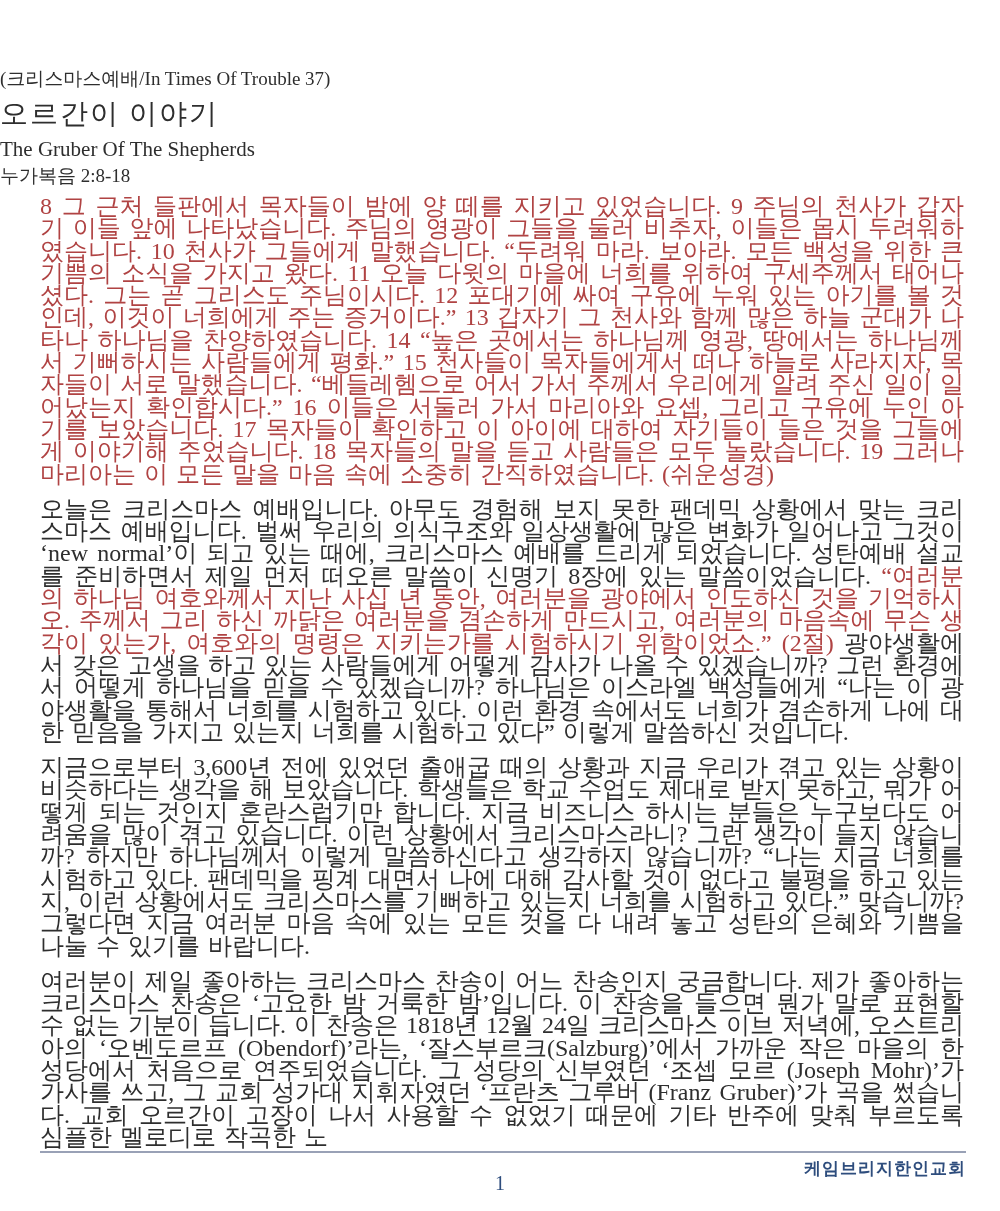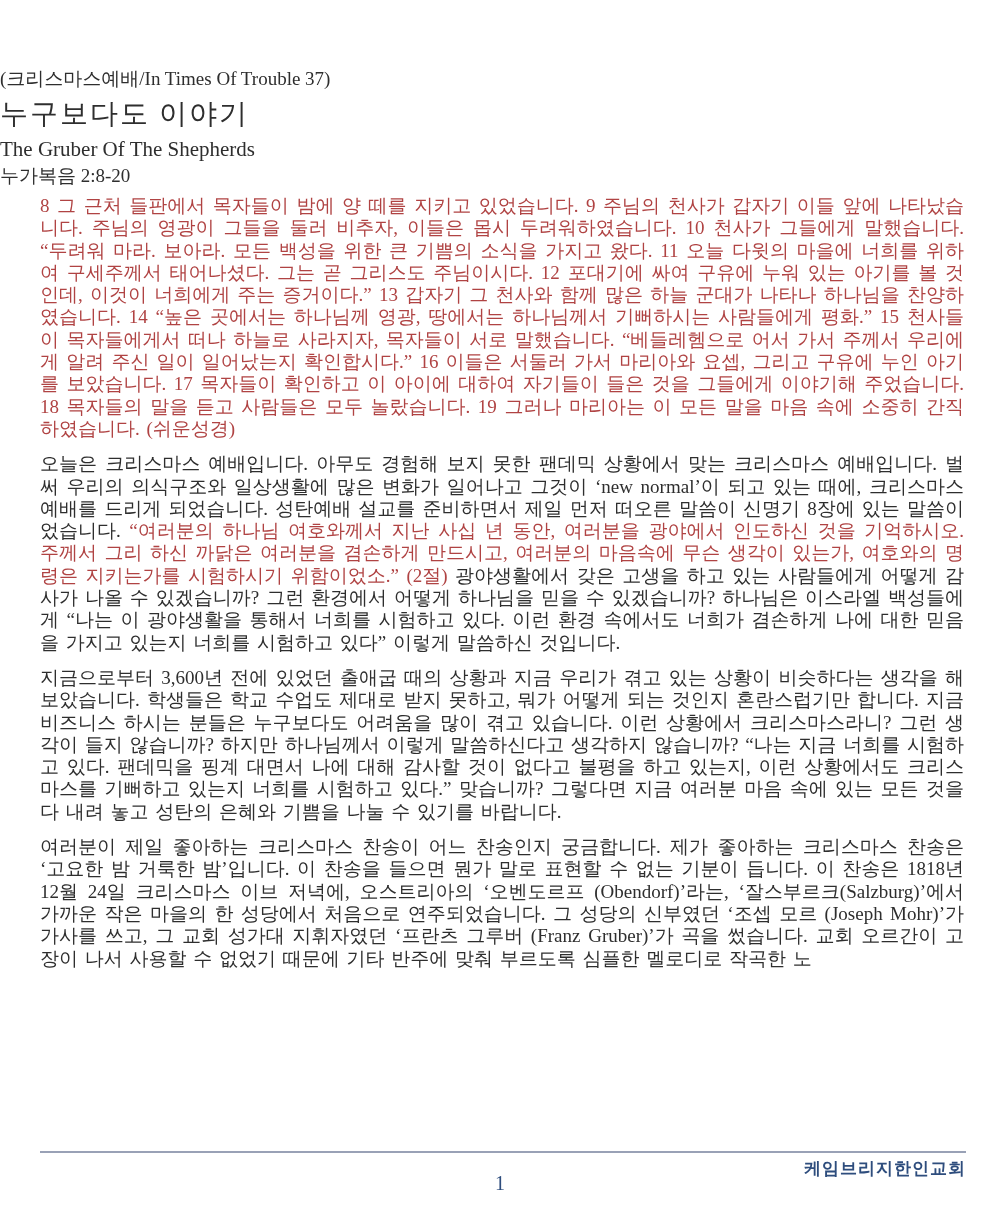--- a/index.html
+++ b/index.html
@@ -11,21 +11,21 @@
     color:#2e2e2e;
     overflow:hidden;
   }
   .header { text-align:left; padding-top:68px; }
   .series-line { font-size:19px; line-height:22px; }
   .doc-title  { font-size:28px; line-height:34px; margin-top:7px; letter-spacing:2px; font-weight:normal; }
   .doc-subtitle { font-size:21px; line-height:26px; margin-top:5px; }
   .scripture-ref { font-size:19px; line-height:22px; margin-top:3px; }
   .content {
     margin:8px 36px 0 40px;
-    font-size:19px;
+    font-size:24px;
     line-height:22.3px;
     text-align:justify;
     word-spacing:2px;
   }
   .para { margin:0 0 13px 0; }
   .red { color:#b04343; }
   .footer-divider {
     position:absolute; left:40px; right:34px; top:1151px;
     border-top:2px solid #99a1b6; height:0;
   }
@@ -38,23 +38,23 @@
     text-align:center; color:#2e4d7d; font-size:20px;
   }
 </style>
 </head>
 <body>
 
 <div class="page">
 
   <div class="header">
     <div class="series-line">(크리스마스예배/In Times Of Trouble 37)</div>
-    <div class="doc-title">누구보다도 이야기</div>
+    <div class="doc-title">오르간이 이야기</div>
     <div class="doc-subtitle">The Gruber Of The Shepherds</div>
-    <div class="scripture-ref">누가복음 2:8-20</div>
+    <div class="scripture-ref">누가복음 2:8-18</div>
   </div>
 
   <div class="content">
 
     <p class="para"><span class="red">8 그 근처 들판에서 목자들이 밤에 양 떼를 지키고 있었습니다. 9 주님의 천사가 갑자기 이들 앞에 나타났습니다. 주님의 영광이 그들을 둘러 비추자, 이들은 몹시 두려워하였습니다. 10 천사가 그들에게 말했습니다. “두려워 마라. 보아라. 모든 백성을 위한 큰 기쁨의 소식을 가지고 왔다. 11 오늘 다윗의 마을에 너희를 위하여 구세주께서 태어나셨다. 그는 곧 그리스도 주님이시다. 12 포대기에 싸여 구유에 누워 있는 아기를 볼 것인데, 이것이 너희에게 주는 증거이다.” 13 갑자기 그 천사와 함께 많은 하늘 군대가 나타나 하나님을 찬양하였습니다. 14 “높은 곳에서는 하나님께 영광, 땅에서는 하나님께서 기뻐하시는 사람들에게 평화.” 15 천사들이 목자들에게서 떠나 하늘로 사라지자, 목자들이 서로 말했습니다. “베들레헴으로 어서 가서 주께서 우리에게 알려 주신 일이 일어났는지 확인합시다.” 16 이들은 서둘러 가서 마리아와 요셉, 그리고 구유에 누인 아기를 보았습니다. 17 목자들이 확인하고 이 아이에 대하여 자기들이 들은 것을 그들에게 이야기해 주었습니다. 18 목자들의 말을 듣고 사람들은 모두 놀랐습니다. 19 그러나 마리아는 이 모든 말을 마음 속에 소중히 간직하였습니다. (쉬운성경)</span></p>
 
     <p class="para"><span>오늘은 크리스마스 예배입니다. 아무도 경험해 보지 못한 팬데믹 상황에서 맞는 크리스마스 예배입니다. 벌써 우리의 의식구조와 일상생활에 많은 변화가 일어나고 그것이 ‘new normal’이 되고 있는 때에, 크리스마스 예배를 드리게 되었습니다. 성탄예배 설교를 준비하면서 제일 먼저 떠오른 말씀이 신명기 8장에 있는 말씀이었습니다. </span><span class="red">“여러분의 하나님 여호와께서 지난 사십 년 동안, 여러분을 광야에서 인도하신 것을 기억하시오. 주께서 그리 하신 까닭은 여러분을 겸손하게 만드시고, 여러분의 마음속에 무슨 생각이 있는가, 여호와의 명령은 지키는가를 시험하시기 위함이었소.” (2절)</span><span> 광야생활에서 갖은 고생을 하고 있는 사람들에게 어떻게 감사가 나올 수 있겠습니까? 그런 환경에서 어떻게 하나님을 믿을 수 있겠습니까? 하나님은 이스라엘 백성들에게 “나는 이 광야생활을 통해서 너희를 시험하고 있다. 이런 환경 속에서도 너희가 겸손하게 나에 대한 믿음을 가지고 있는지 너희를 시험하고 있다” 이렇게 말씀하신 것입니다.</span></p>
 
     <p class="para"><span>지금으로부터 3,600년 전에 있었던 출애굽 때의 상황과 지금 우리가 겪고 있는 상황이 비슷하다는 생각을 해 보았습니다. 학생들은 학교 수업도 제대로 받지 못하고, 뭐가 어떻게 되는 것인지 혼란스럽기만 합니다. 지금 비즈니스 하시는 분들은 누구보다도 어려움을 많이 겪고 있습니다. 이런 상황에서 크리스마스라니? 그런 생각이 들지 않습니까? 하지만 하나님께서 이렇게 말씀하신다고 생각하지 않습니까? “나는 지금 너희를 시험하고 있다. 팬데믹을 핑계 대면서 나에 대해 감사할 것이 없다고 불평을 하고 있는지, 이런 상황에서도 크리스마스를 기뻐하고 있는지 너희를 시험하고 있다.” 맞습니까? 그렇다면 지금 여러분 마음 속에 있는 모든 것을 다 내려 놓고 성탄의 은혜와 기쁨을 나눌 수 있기를 바랍니다.</span></p>
 

